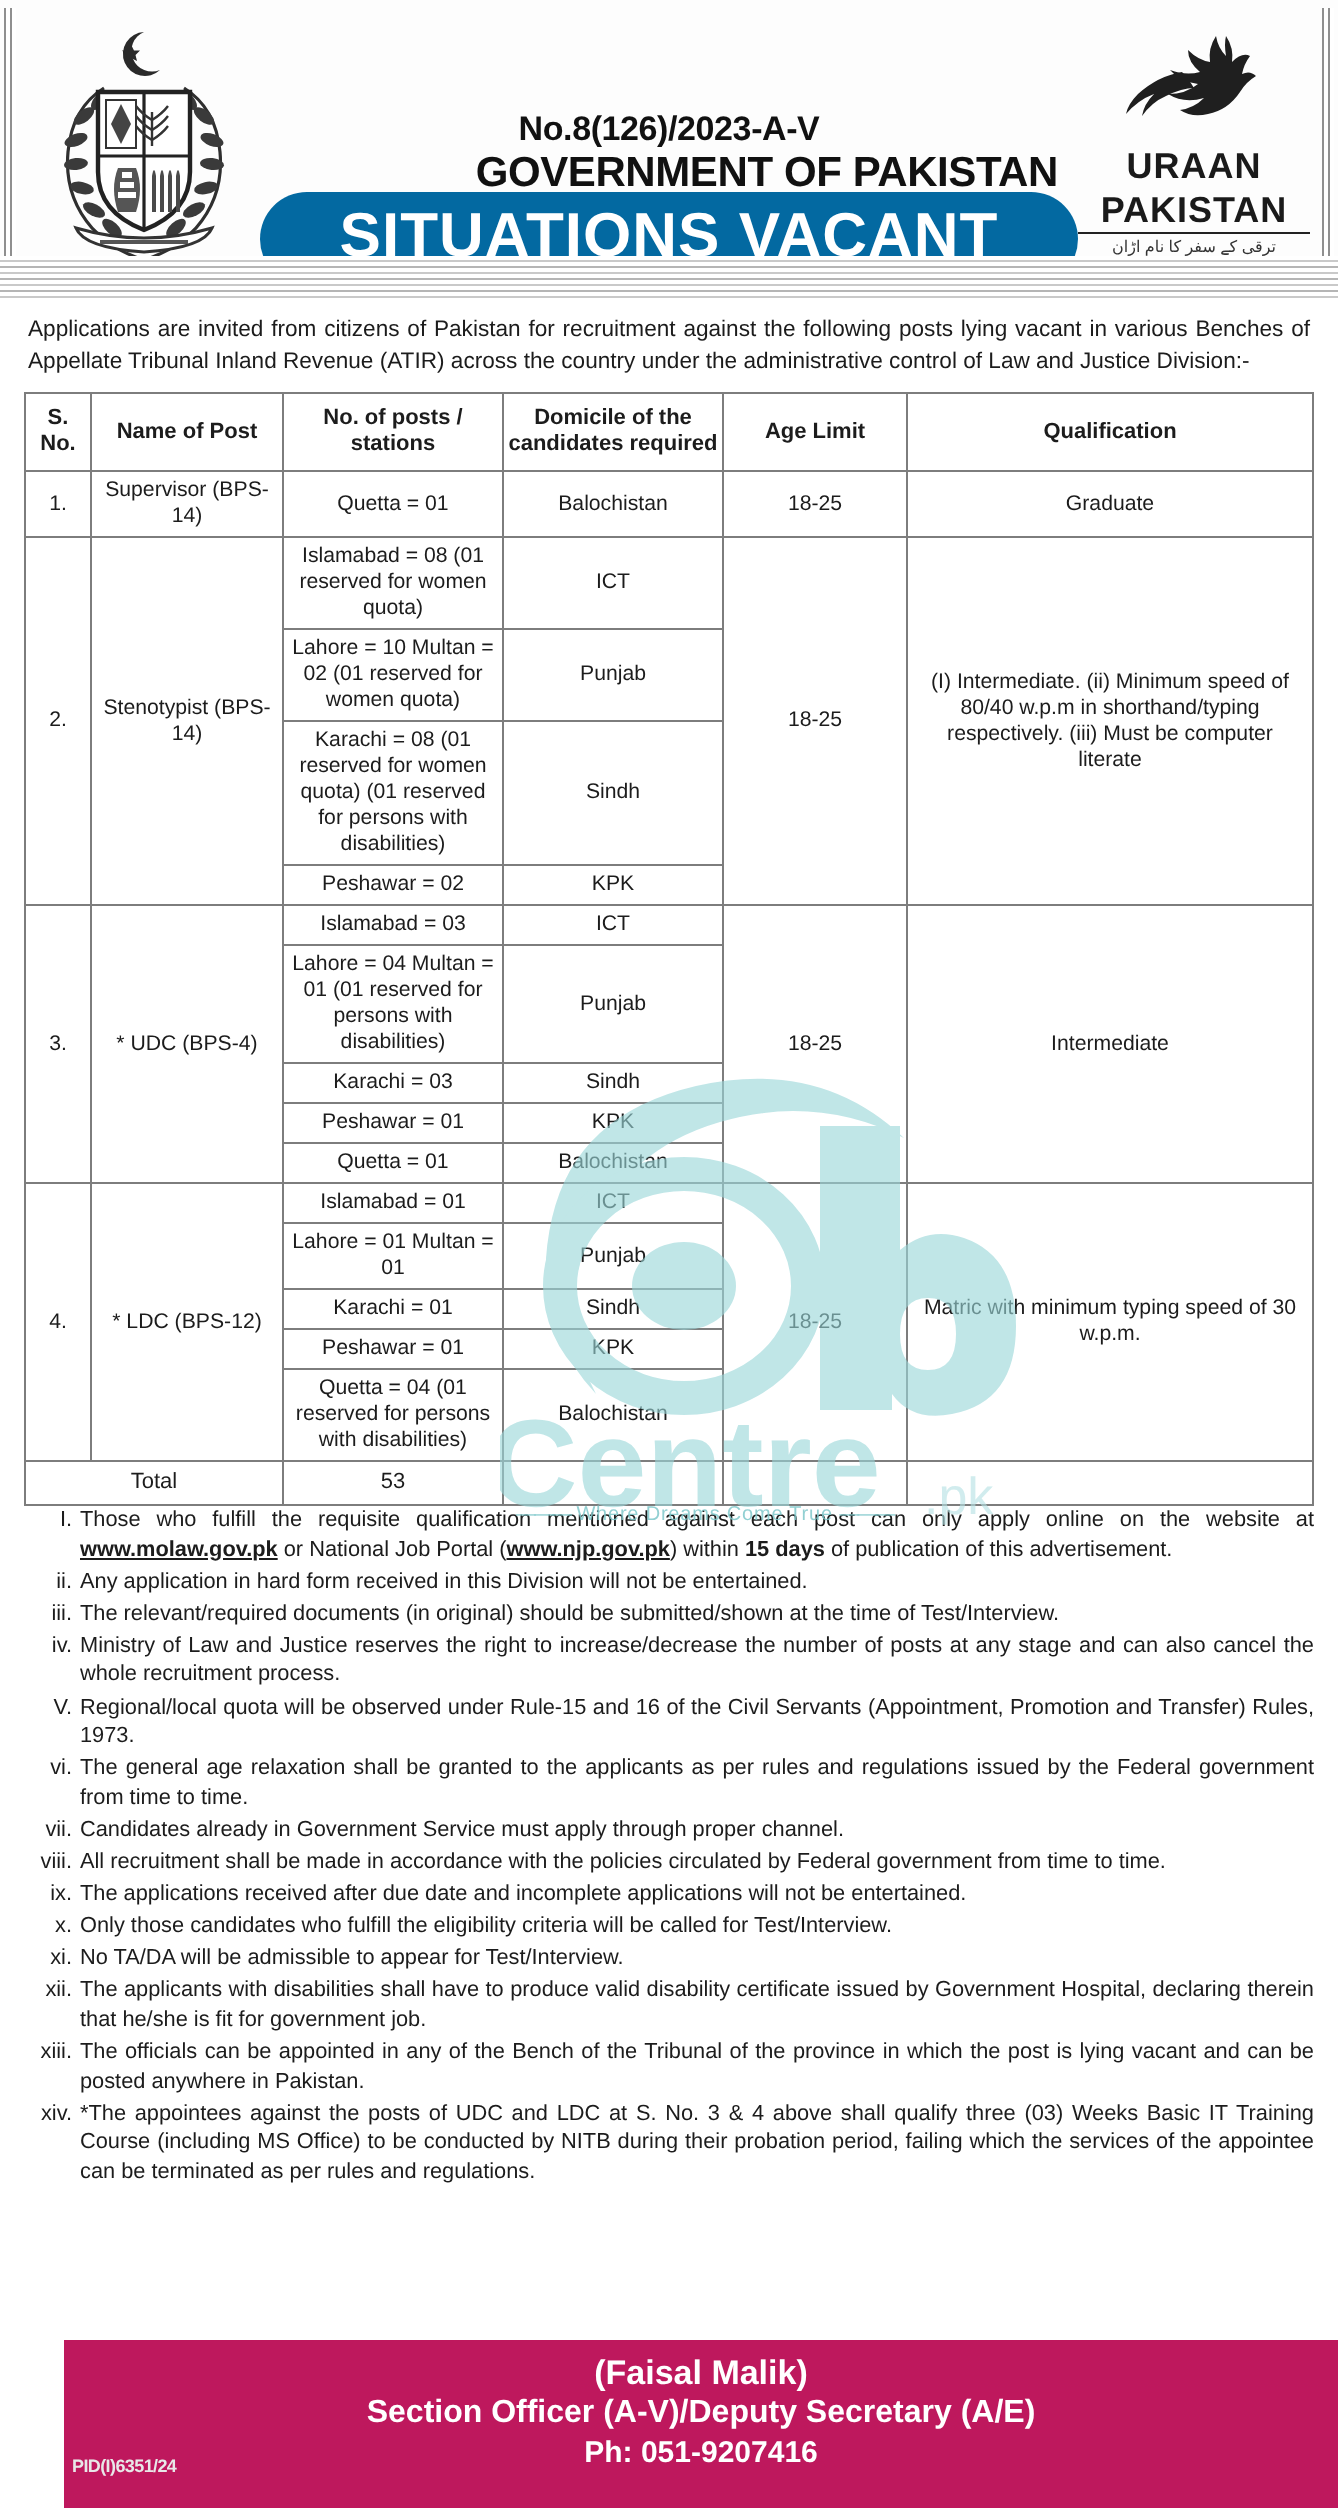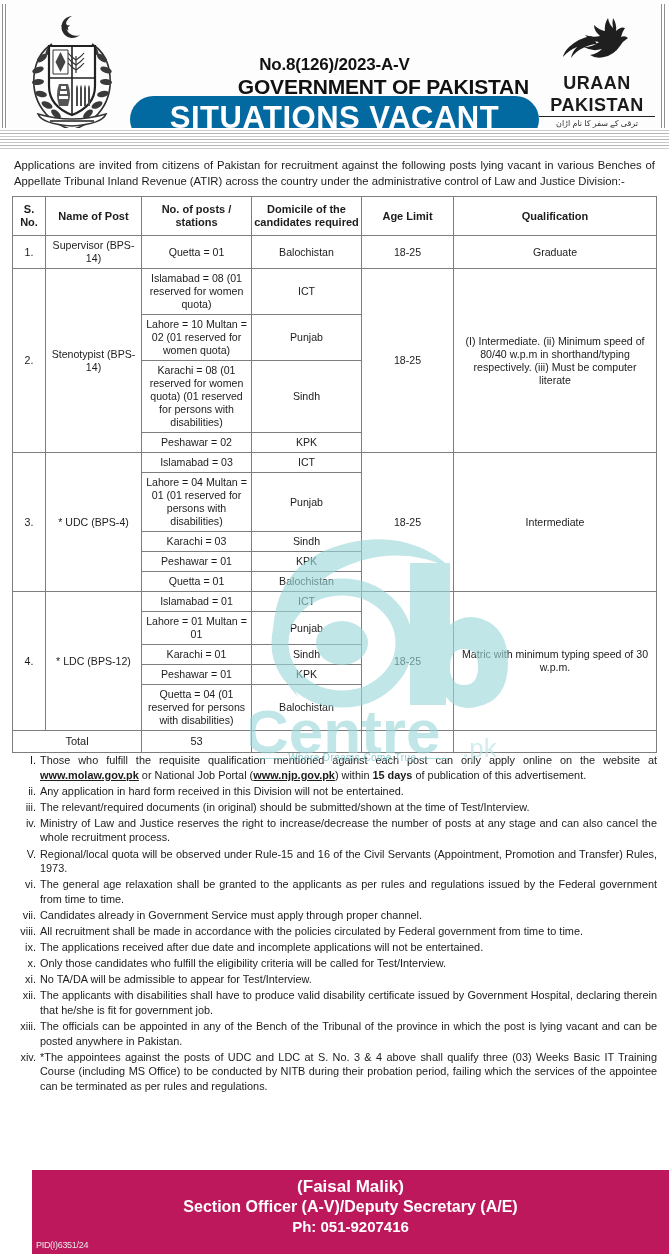--- a/index.html
+++ b/index.html
@@ -218,23 +218,23 @@
     text-align: center;
     padding: 6px 0 8px 0;
     height: 84px;
     margin-left: 32px;
   }
   .f-name { font-size: 17px; font-weight: bold; line-height: 21px; }
   .f-desig { font-size: 16px; font-weight: bold; line-height: 20px; }
   .f-ph { font-size: 15px; font-weight: bold; line-height: 19px; }
   .pid {
     position: absolute;
-    left: 4px; bottom: 4px;
+    left: 4px; bottom: 16px;
     font-size: 9px;
-    font-weight: normal;
+    font-weight: bold;
     color: #e8e8e8;
     letter-spacing: -0.3px;
   }
 
   
   .watermark {
     position: absolute;
     left: 250px; top: 525px;
     width: 330px; height: 250px;
     pointer-events: none;

